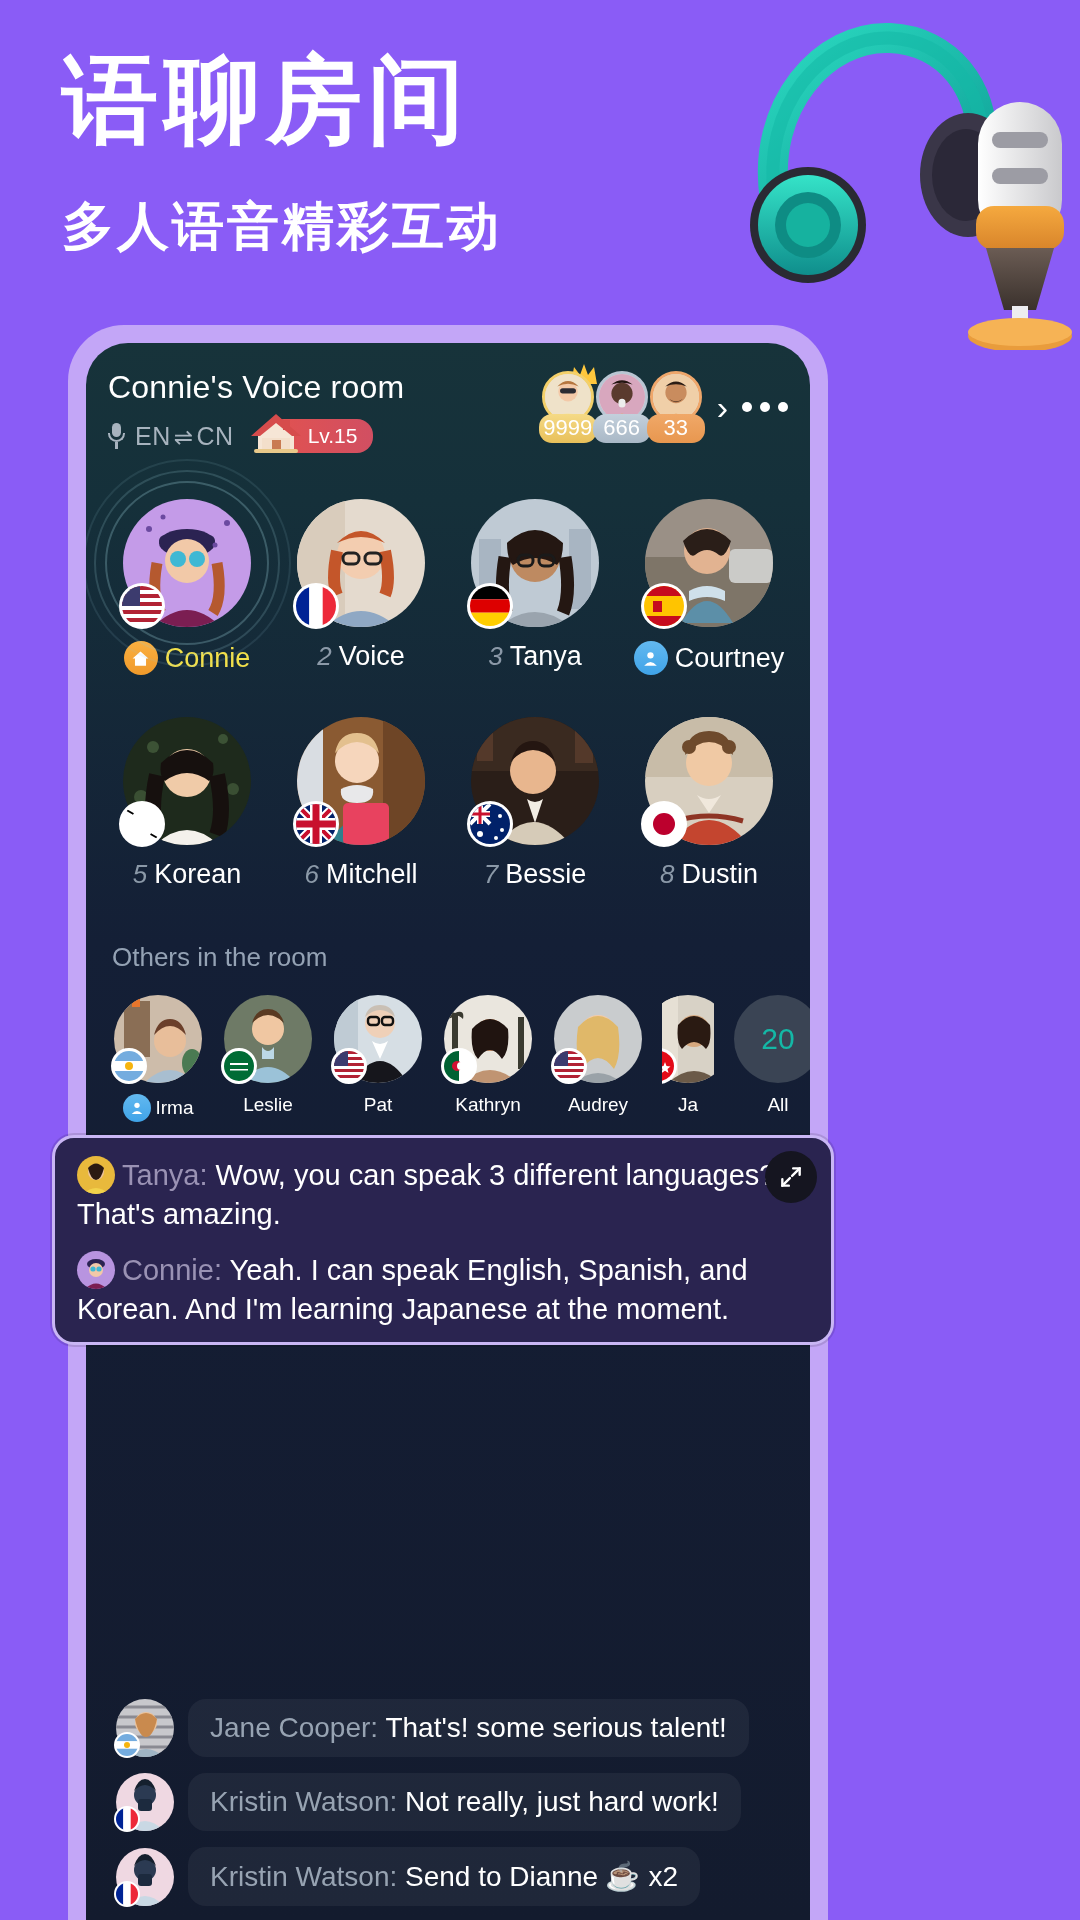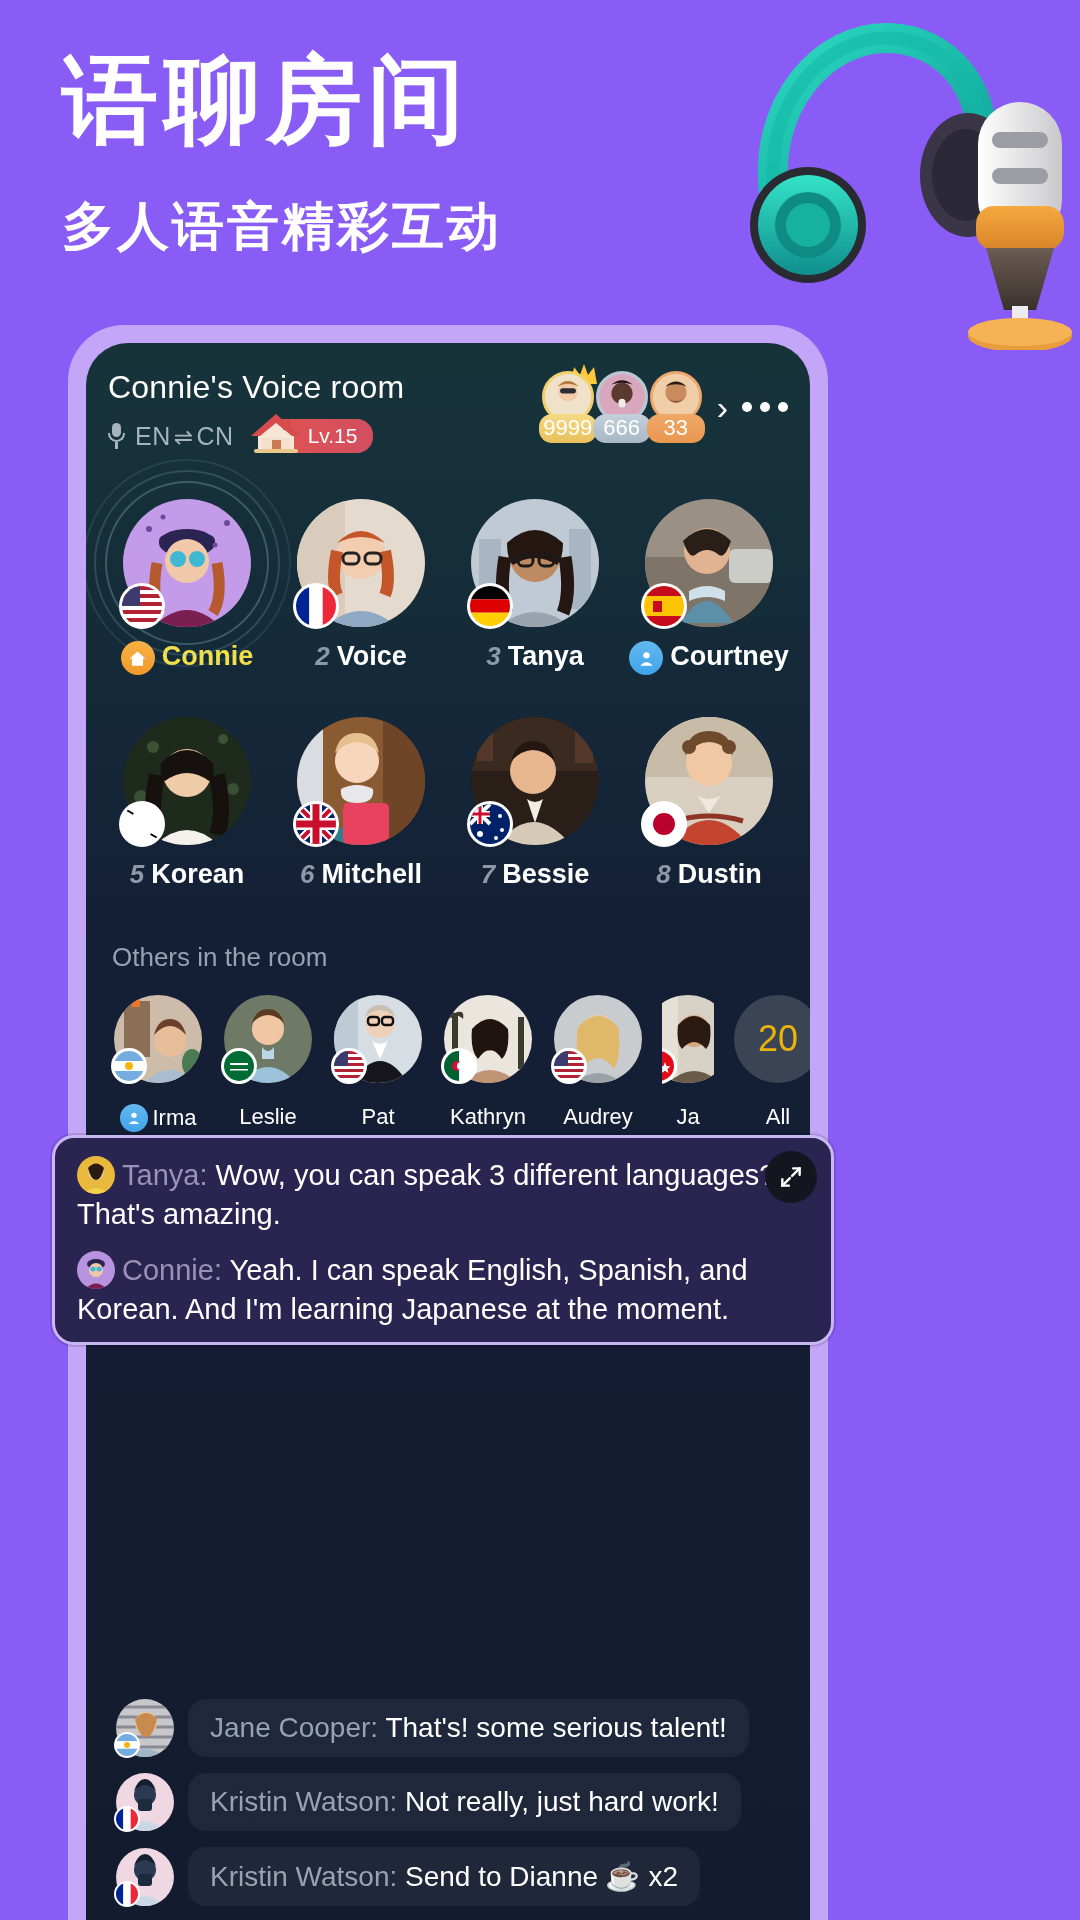--- a/index.html
+++ b/index.html
@@ -111,21 +111,21 @@
   .seat-av {
     position:absolute; left:0; top:0; width:128px; height:128px;
     border-radius:50%; overflow:hidden;
   }
   .flag {
     position:absolute; left:-4px; bottom:-2px; width:46px; height:46px;
     border-radius:50%; overflow:hidden; border:3px solid #fff; background:#fff;
   }
   .seat-name {
     margin-top:14px; font-size:27px; color:#fff;
-    display:flex; align-items:flex-start; gap:7px; white-space:nowrap;font-weight:bold;
+    display:flex; align-items:center; gap:7px; white-space:nowrap;
   }
   .seat-idx { color:#8B99A8; font-style:italic; font-size:26px; }
   .seat-name.host { color:#F2E04B; }
   .host-badge {
     width:34px; height:34px; border-radius:50%;
     background:linear-gradient(180deg,#FBB040,#F09A2B);
     display:flex; align-items:center; justify-content:center; flex:none;
   }
   .host-badge svg { width:19px; height:19px; }
   .person-badge {
@@ -140,28 +140,28 @@
   .others-label { font-size:26px; color:#94A2B4; }
   .others-row { display:flex; align-items:flex-start; gap:18px; margin-top:22px; }
   .other { width:92px; flex:none; display:flex; flex-direction:column; align-items:center; }
   .other-avwrap { position:relative; width:88px; height:88px; }
   .other-av { width:88px; height:88px; border-radius:50%; overflow:hidden; }
   .other-flag {
     position:absolute; left:-3px; bottom:-1px; width:36px; height:36px;
     border-radius:50%; overflow:hidden; border:3px solid #fff; background:#fff;
   }
   .other-name {
-    margin-top:21px; font-size:22px; color:#fff;
+    margin-top:11px; font-size:19px; color:#fff;
     display:flex; align-items:center; gap:5px; white-space:nowrap;
   }
   .other-name .person-badge { width:28px; height:28px; }
   .other-name .person-badge svg { width:16px; height:16px; }
   .all-pill {
     width:88px; height:88px; border-radius:50%;
-    background:#3A4454; color:#eab308; font-size:36px;
+    background:#3A4454; color:#14b8a6; font-size:30px;
     display:flex; align-items:center; justify-content:center;
   }
 
   
   .chat-area { position:absolute; left:0; right:0; bottom:0; padding:0 0 14px 0; }
   .chat-row { display:flex; align-items:center; gap:14px; padding:0 30px; margin-top:16px; }
   .chat-av { position:relative; width:58px; height:58px; flex:none; }
   .chat-av .pic { width:58px; height:58px; border-radius:50%; overflow:hidden; }
   .chat-av .cflag {
     position:absolute; left:-2px; bottom:-1px; width:26px; height:26px;

